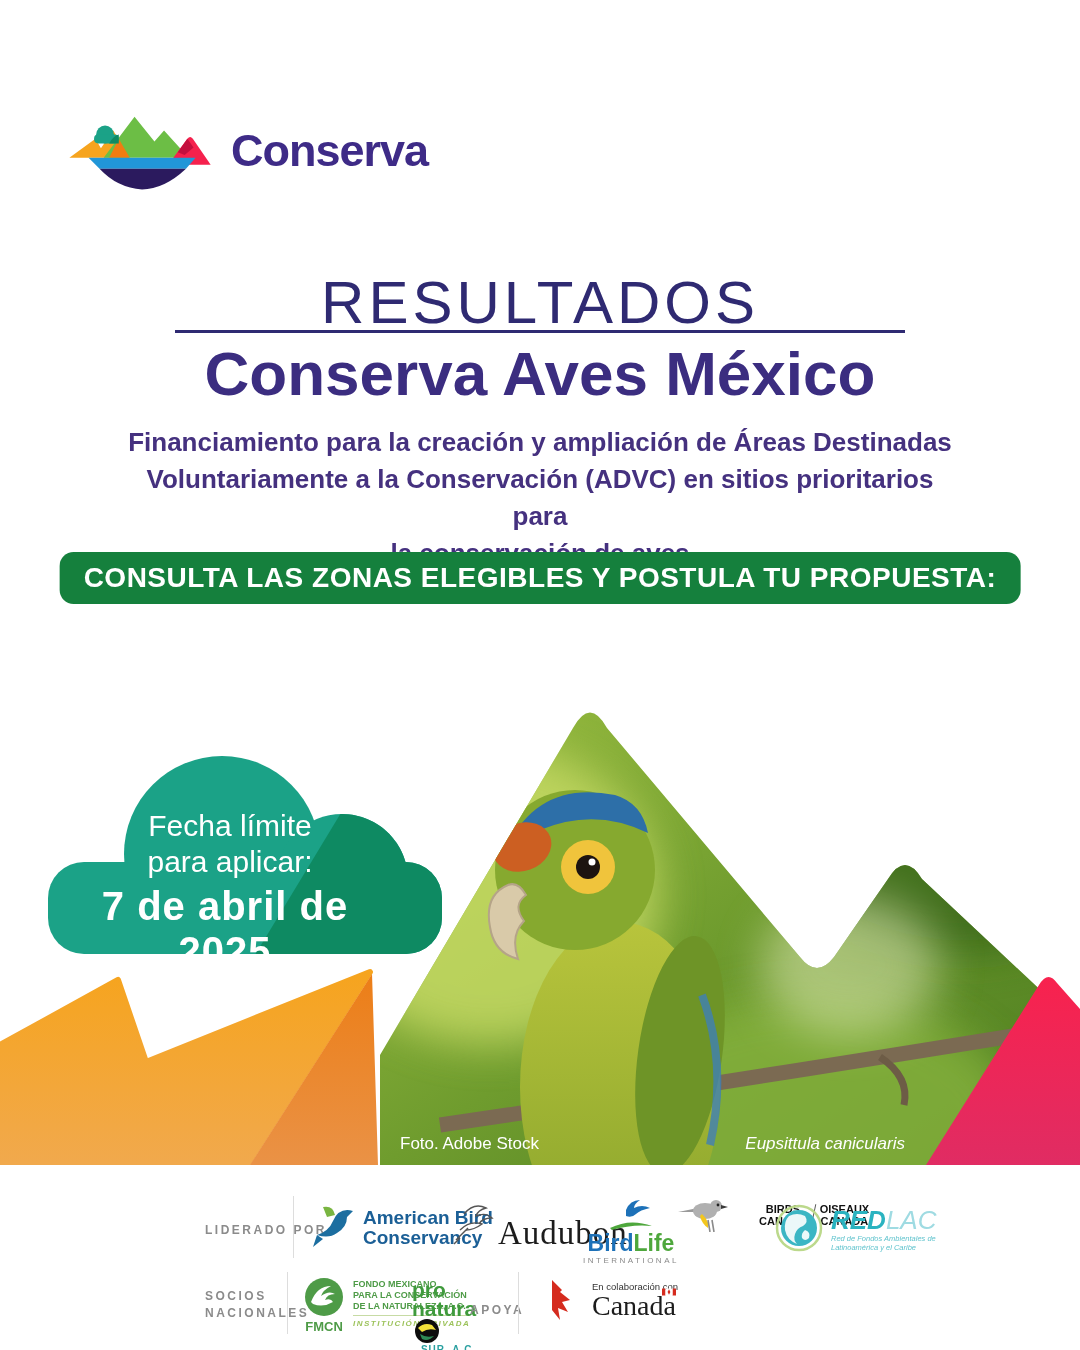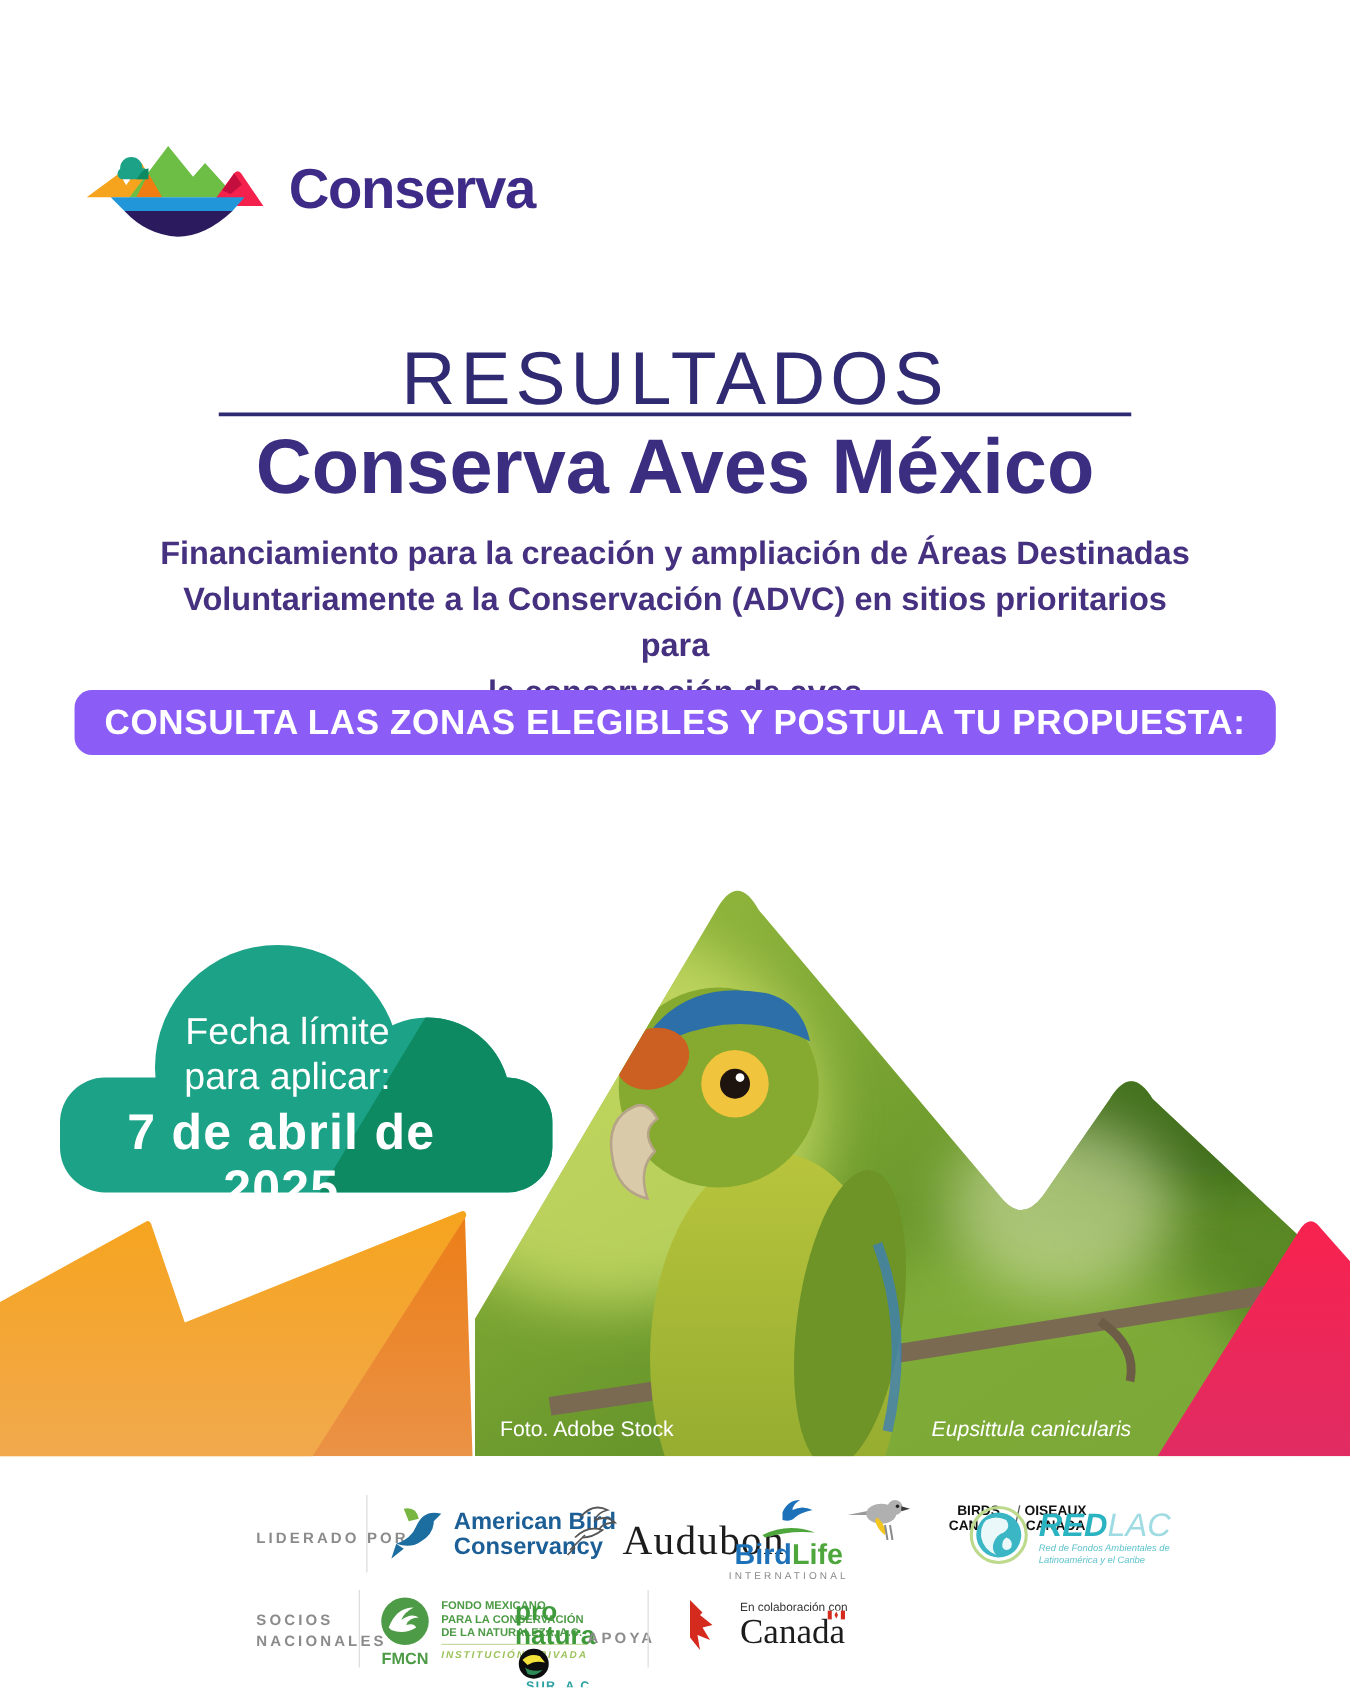--- a/index.html
+++ b/index.html
@@ -14,21 +14,21 @@
   .logo-word{margin-left:12px;color:#3e2b87;font-weight:700;font-size:45px;line-height:46px;letter-spacing:-1px;}
 
   
   .hero-title{left:0;top:268px;width:1080px;text-align:center;color:#2f2a72;
     font-size:60px;font-weight:500;letter-spacing:4px;}
   .hero-underline{left:175px;top:330px;width:730px;height:3px;background:#2f2a72;}
   .hero-subtitle{left:0;top:338px;width:1080px;text-align:center;color:#3b2d80;
     font-size:62px;font-weight:600;letter-spacing:0px;}
   .hero-desc{left:120px;top:424px;width:840px;text-align:center;color:#45317f;
     font-size:26px;font-weight:700;line-height:37px;}
-  .cta-pill{left:540px;top:552px;transform:translateX(-50%);background:#8b5cf6;
+  .cta-pill{left:540px;top:552px;transform:translateX(-50%);background:#15803d;
     color:#ffffff;font-size:28px;font-weight:700;letter-spacing:0.5px;
     padding:10px 24px;border-radius:14px;white-space:nowrap;}
   .path-line{left:0;top:616px;width:1080px;text-align:center;color:#3b2d80;
     font-size:28px;font-weight:700;}
 
   
   .cloud-box{left:40px;top:750px;width:410px;height:210px;}
   .cloud-label{left:115px;top:808px;width:230px;text-align:center;color:#ffffff;
     font-size:30px;line-height:36px;font-weight:400;}
   .cloud-date{left:55px;top:884px;width:340px;text-align:center;color:#ffffff;

